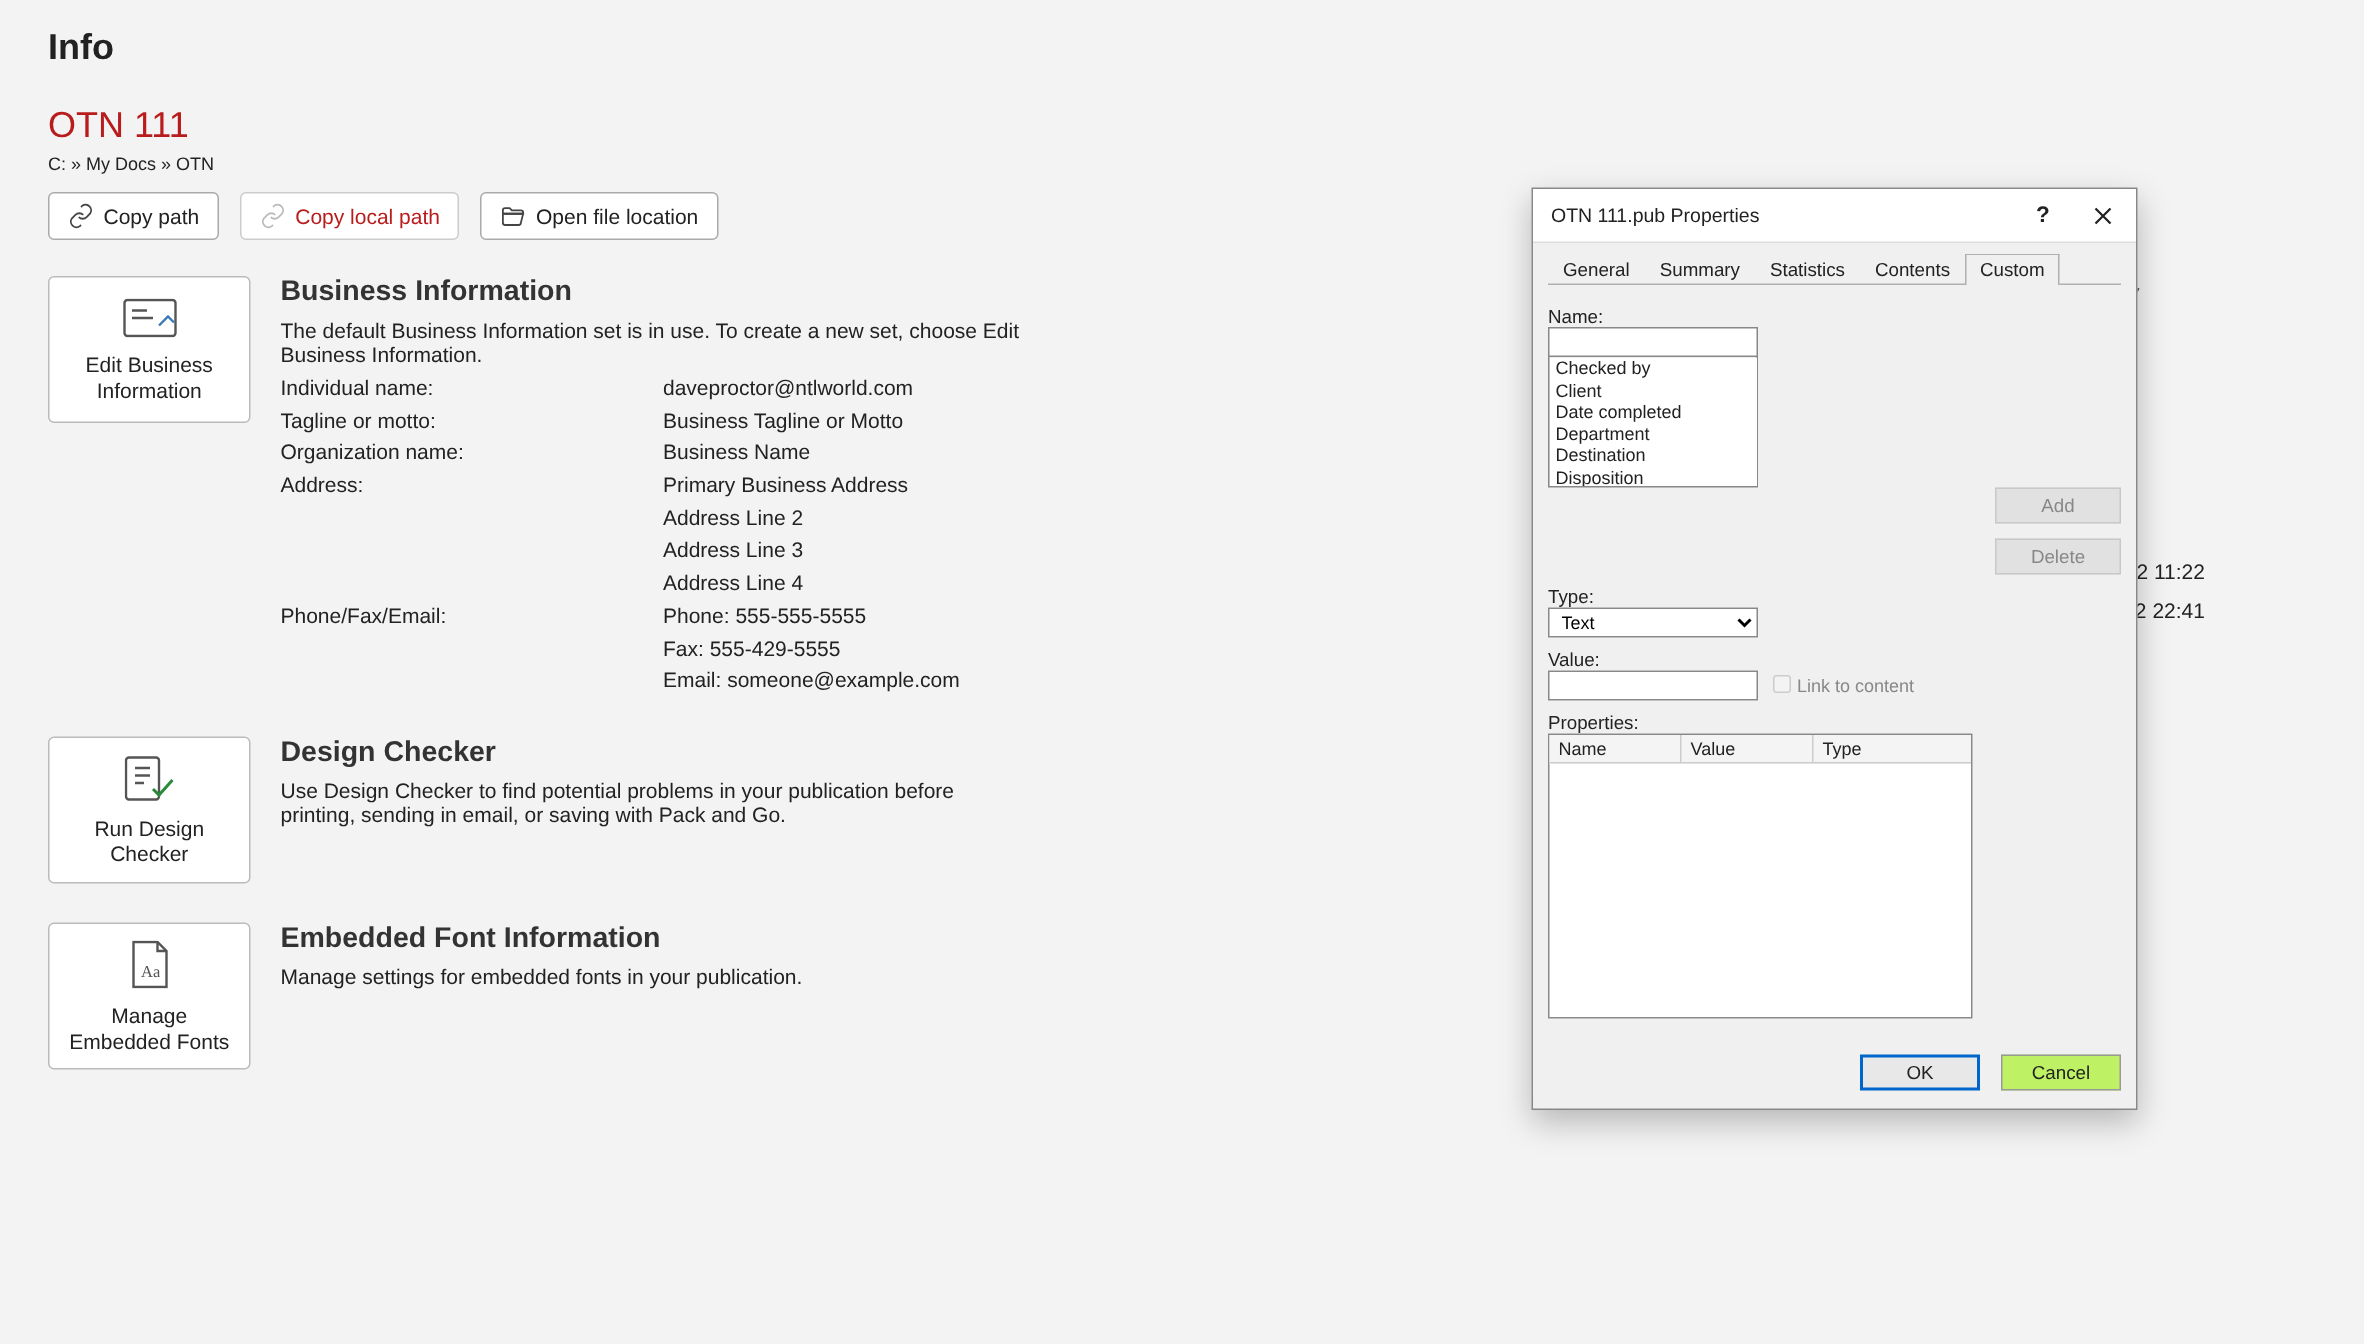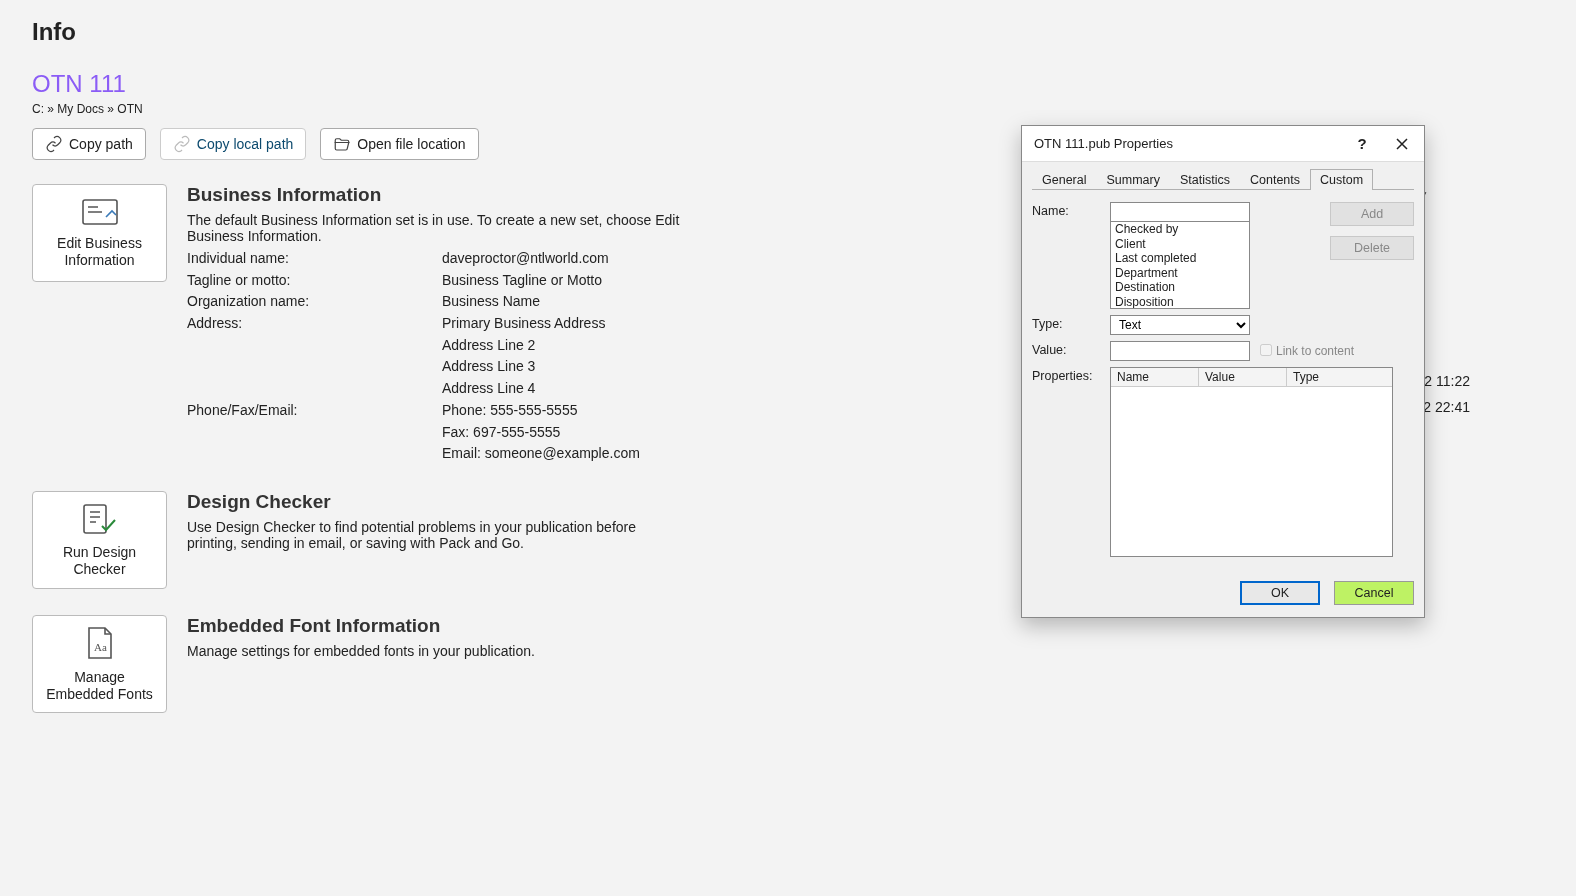--- a/index.html
+++ b/index.html
@@ -18,21 +18,21 @@
 }
 h1.page-title {
   font-size: 24px;
   font-weight: 600;
   color: #222;
   margin-bottom: 24px;
 }
 .doc-title {
   font-size: 24px;
   font-weight: 400;
-  color: #8b5cf6;
+  color: #b91c1c;
   margin-bottom: 4px;
 }
 .doc-path {
   font-size: 12px;
   color: #222;
   margin-bottom: 12px;
 }
 .path-buttons {
   display: flex;
   gap: 14px;
@@ -44,21 +44,21 @@
   border-radius: 4px;
   padding: 6px 12px;
   display: inline-flex;
   align-items: center;
   gap: 6px;
   font-size: 14px;
   cursor: pointer;
   color: #222;
 }
 .pill-btn.disabled {
-  color: #0c4a6e;
+  color: #b91c1c;
   border-color: #ccc;
   cursor: default;
 }
 .pill-btn svg { width: 18px; height: 18px; }
 .big-btn {
   width: 135px;
   background: #fff;
   border: 1px solid #bbb;
   border-radius: 4px;
   padding: 14px 8px 12px 8px;
@@ -168,20 +168,21 @@
   color: #222;
 }
 .tab.active {
   background: #f0f0f0;
   border-color: #b0b0b0;
 }
 .form-row {
   display: flex;
   align-items: flex-start;
   margin-bottom: 6px;
+  flex-direction: column;
 }
 .form-row .lbl {
   width: 78px;
   font-size: 12.5px;
   padding-top: 2px;
 }
 .form-row .fld { flex: 1; }
 input.txt, select.sel {
   width: 140px;
   height: 20px;
@@ -333,21 +334,21 @@
               <div>Primary Business Address</div>
               <div>Address Line 2</div>
               <div>Address Line 3</div>
               <div>Address Line 4</div>
             </span>
           </div>
           <div class="kv-row">
             <span class="k">Phone/Fax/Email:</span>
             <span class="v">
               <div>Phone: 555-555-5555</div>
-              <div>Fax: 697-555-5555</div>
+              <div>Fax: 555-429-5555</div>
               <div>Email: someone@example.com</div>
             </span>
           </div>
         </div>
       </div>
 
       <div class="section">
         <div class="big-btn" style="height:98px;">
           <span class="ico">
             <svg width="34" height="30" viewBox="0 0 34 30" fill="none" stroke="#555" stroke-width="1.6">
@@ -442,21 +443,21 @@
       <div class="tab active">Custom</div>
     </div>
 
     <div class="form-row">
       <div class="lbl">Name:</div>
       <div class="fld">
         <input class="txt" type="text" style="">
         <div class="name-list">
           <div>Checked by</div>
           <div>Client</div>
-          <div>Last completed</div>
+          <div>Date completed</div>
           <div>Department</div>
           <div>Destination</div>
           <div>Disposition</div>
         </div>
       </div>
       <div class="right-btns">
         <button class="dlg-btn">Add</button>
         <button class="dlg-btn">Delete</button>
       </div>
     </div>

